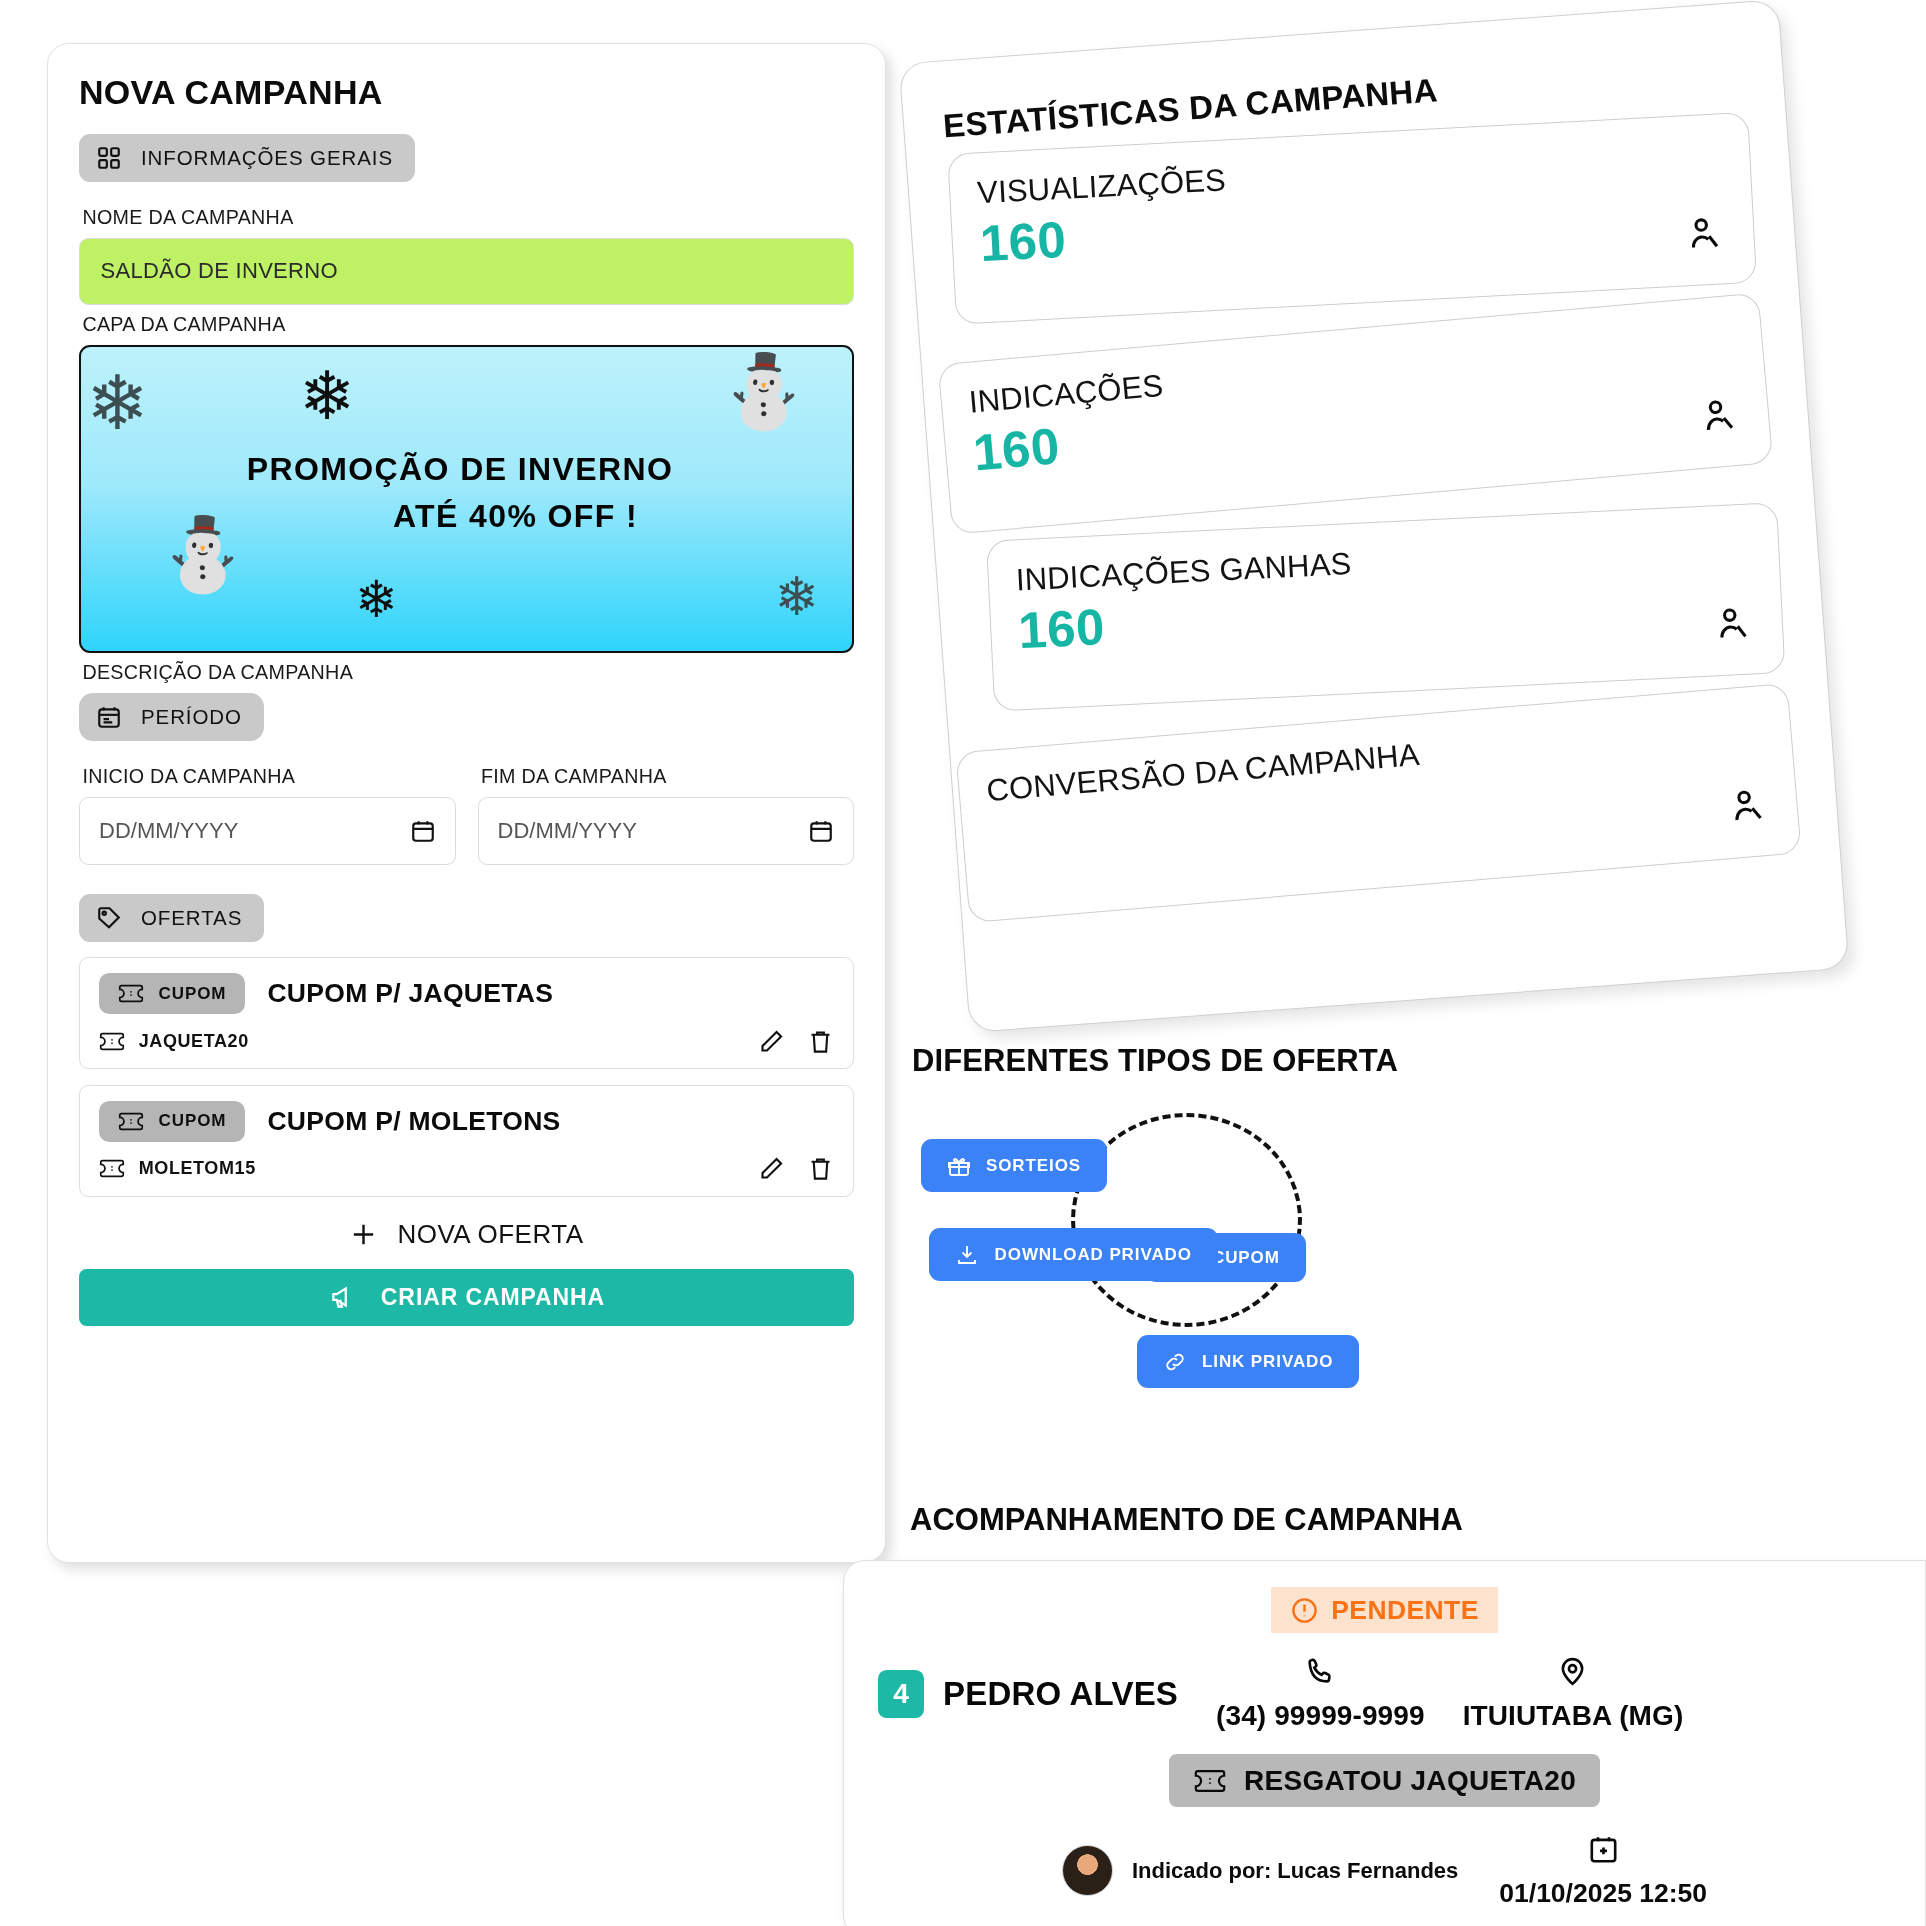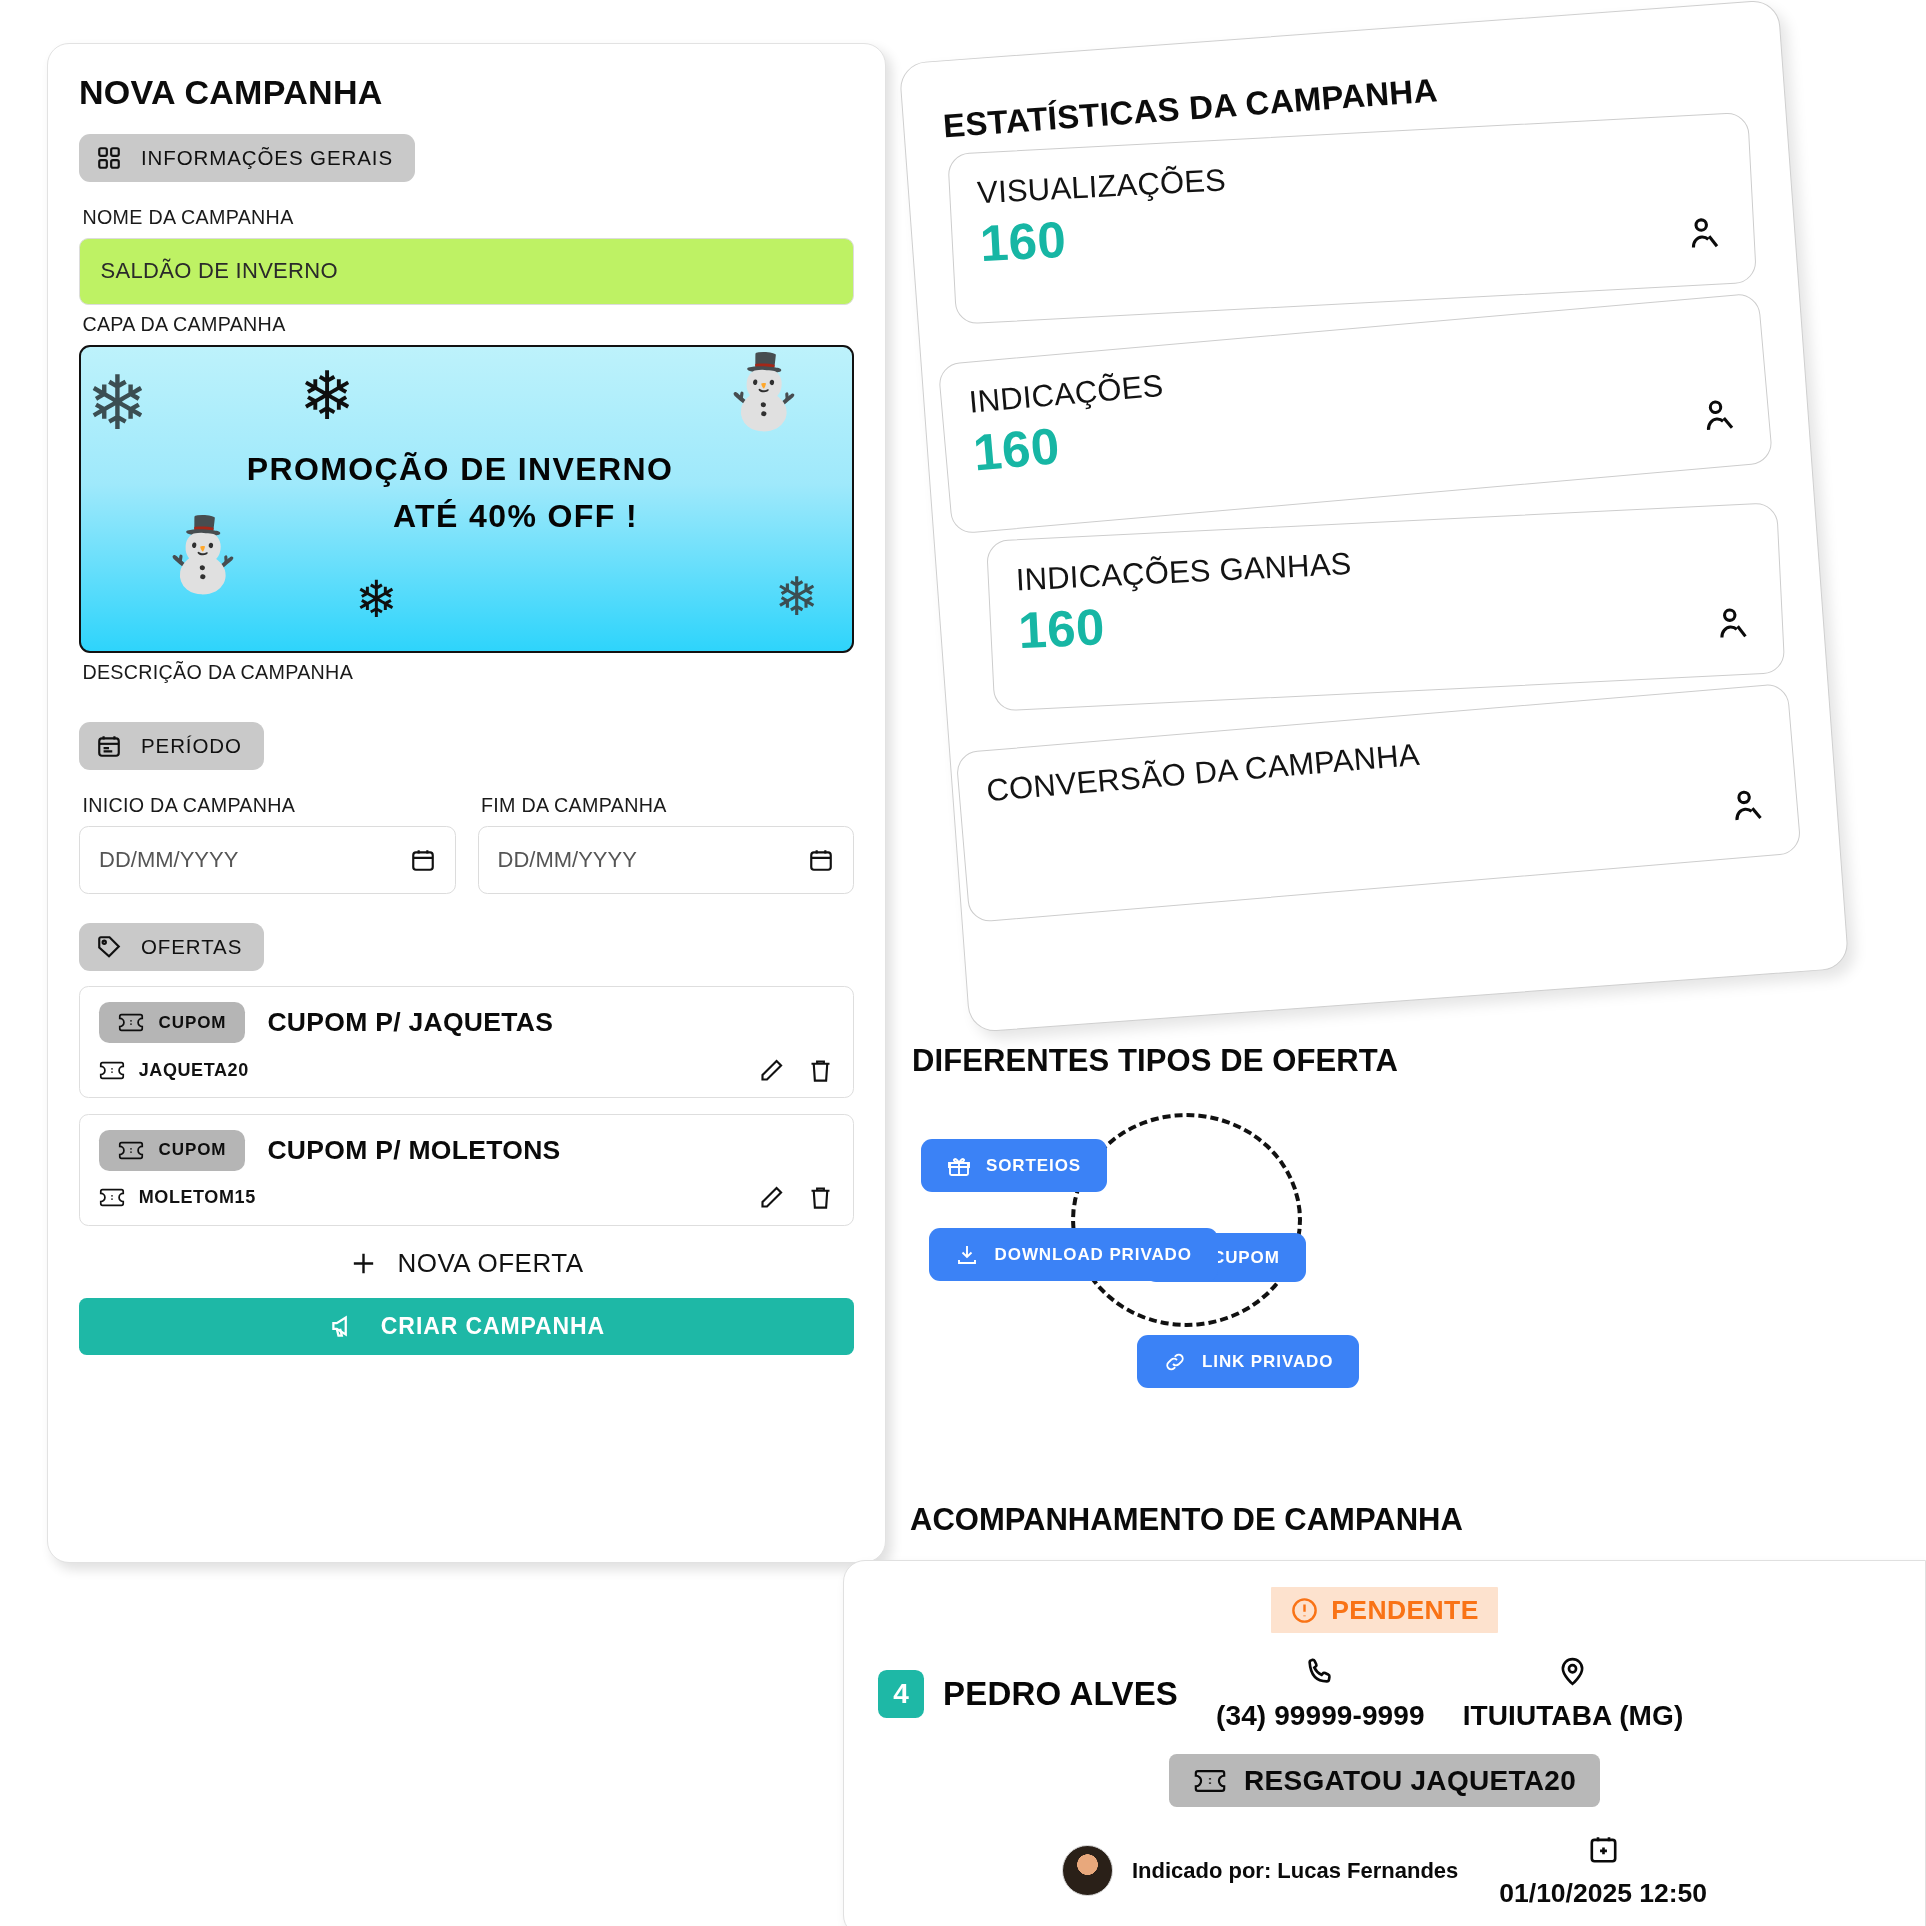--- a/index.html
+++ b/index.html
@@ -257,21 +257,21 @@
       <span class="flake" style="right:33px; top:223px; font-size:53px; color:#3b4e52;">❄</span>
       <div class="banner-text">
         <div class="banner-line1">PROMOÇÃO DE INVERNO</div>
         <div class="banner-line2">ATÉ 40% OFF !</div>
       </div>
     </div>
 
     <div class="field-label">DESCRIÇÃO DA CAMPANHA</div>
 
     
-    <div class="section-pill" style="margin-top:29px;">
+    <div class="section-pill" style="border-radius:14px;">
       <span>
         <svg width="26" height="26" viewBox="0 0 24 24" fill="none" stroke="#111" stroke-width="2">
           <rect x="3" y="5" width="18" height="16" rx="2.5"></rect>
             <path d="M3 10h18"></path>
           <path d="M7 3v3M17 3v3M7 14h5M7 17h8"></path>
         </svg>
       </span>
       <span class="pill-label">PERÍODO</span>
     </div>
 

